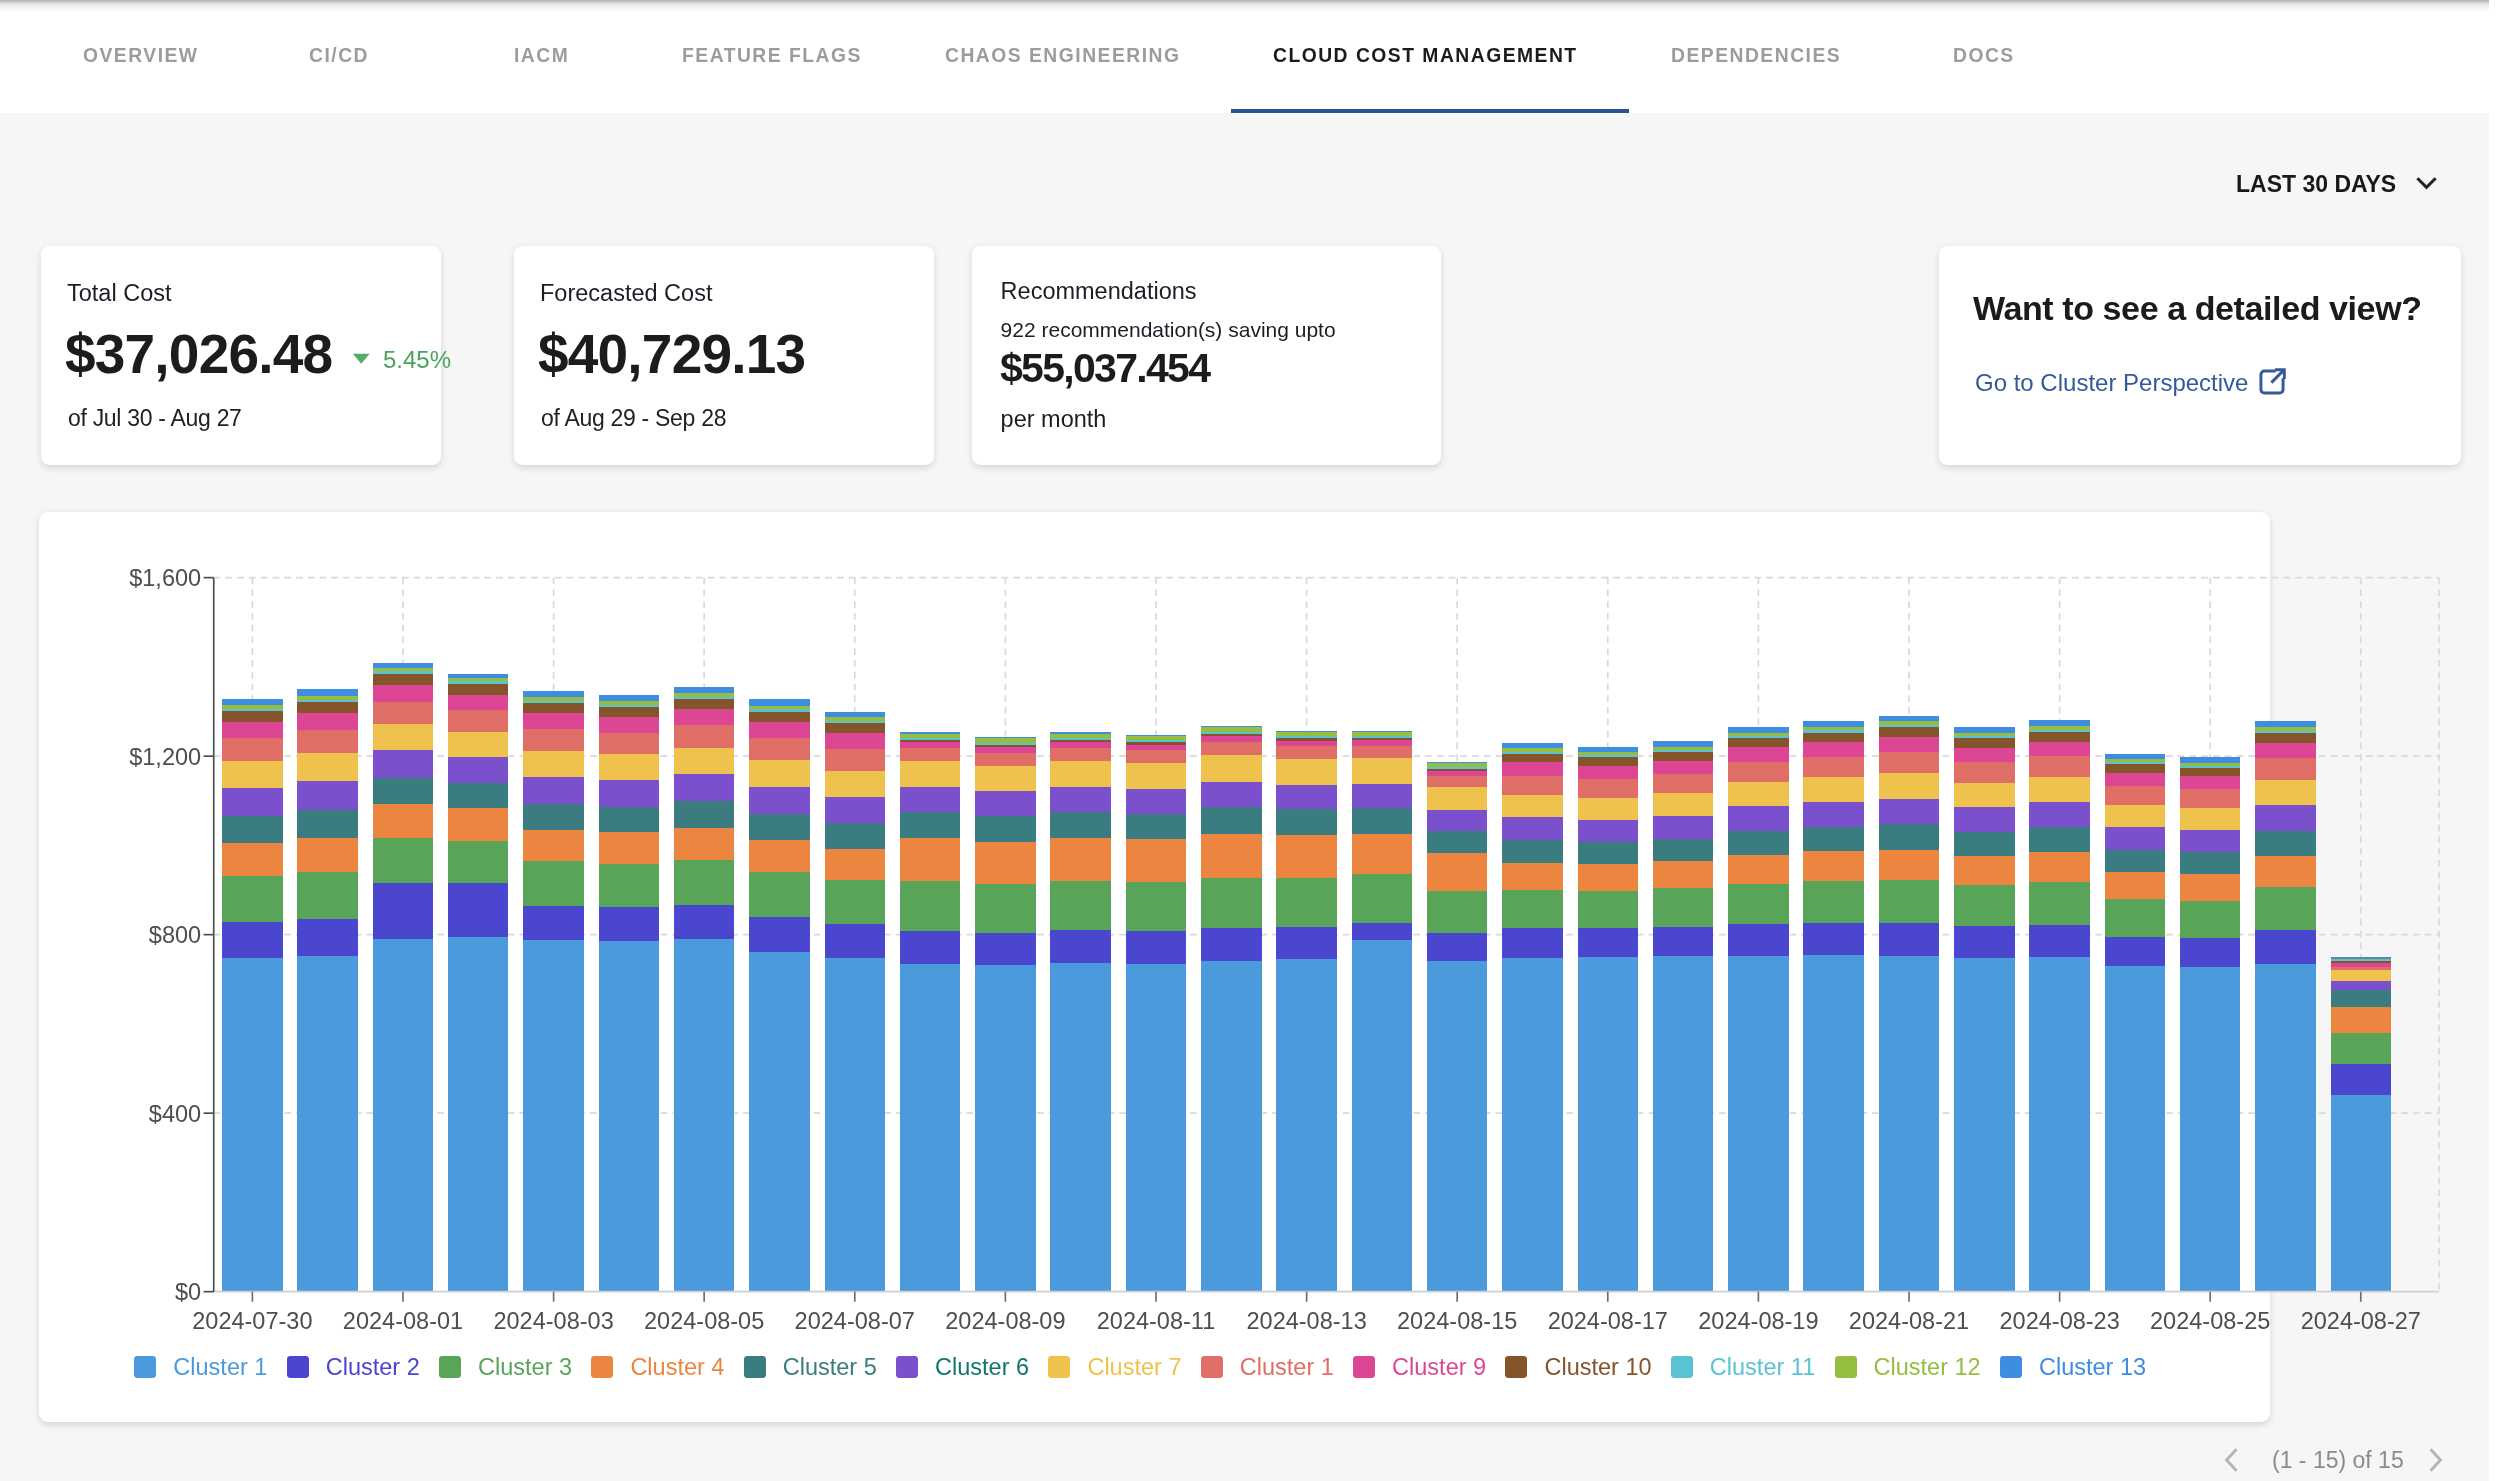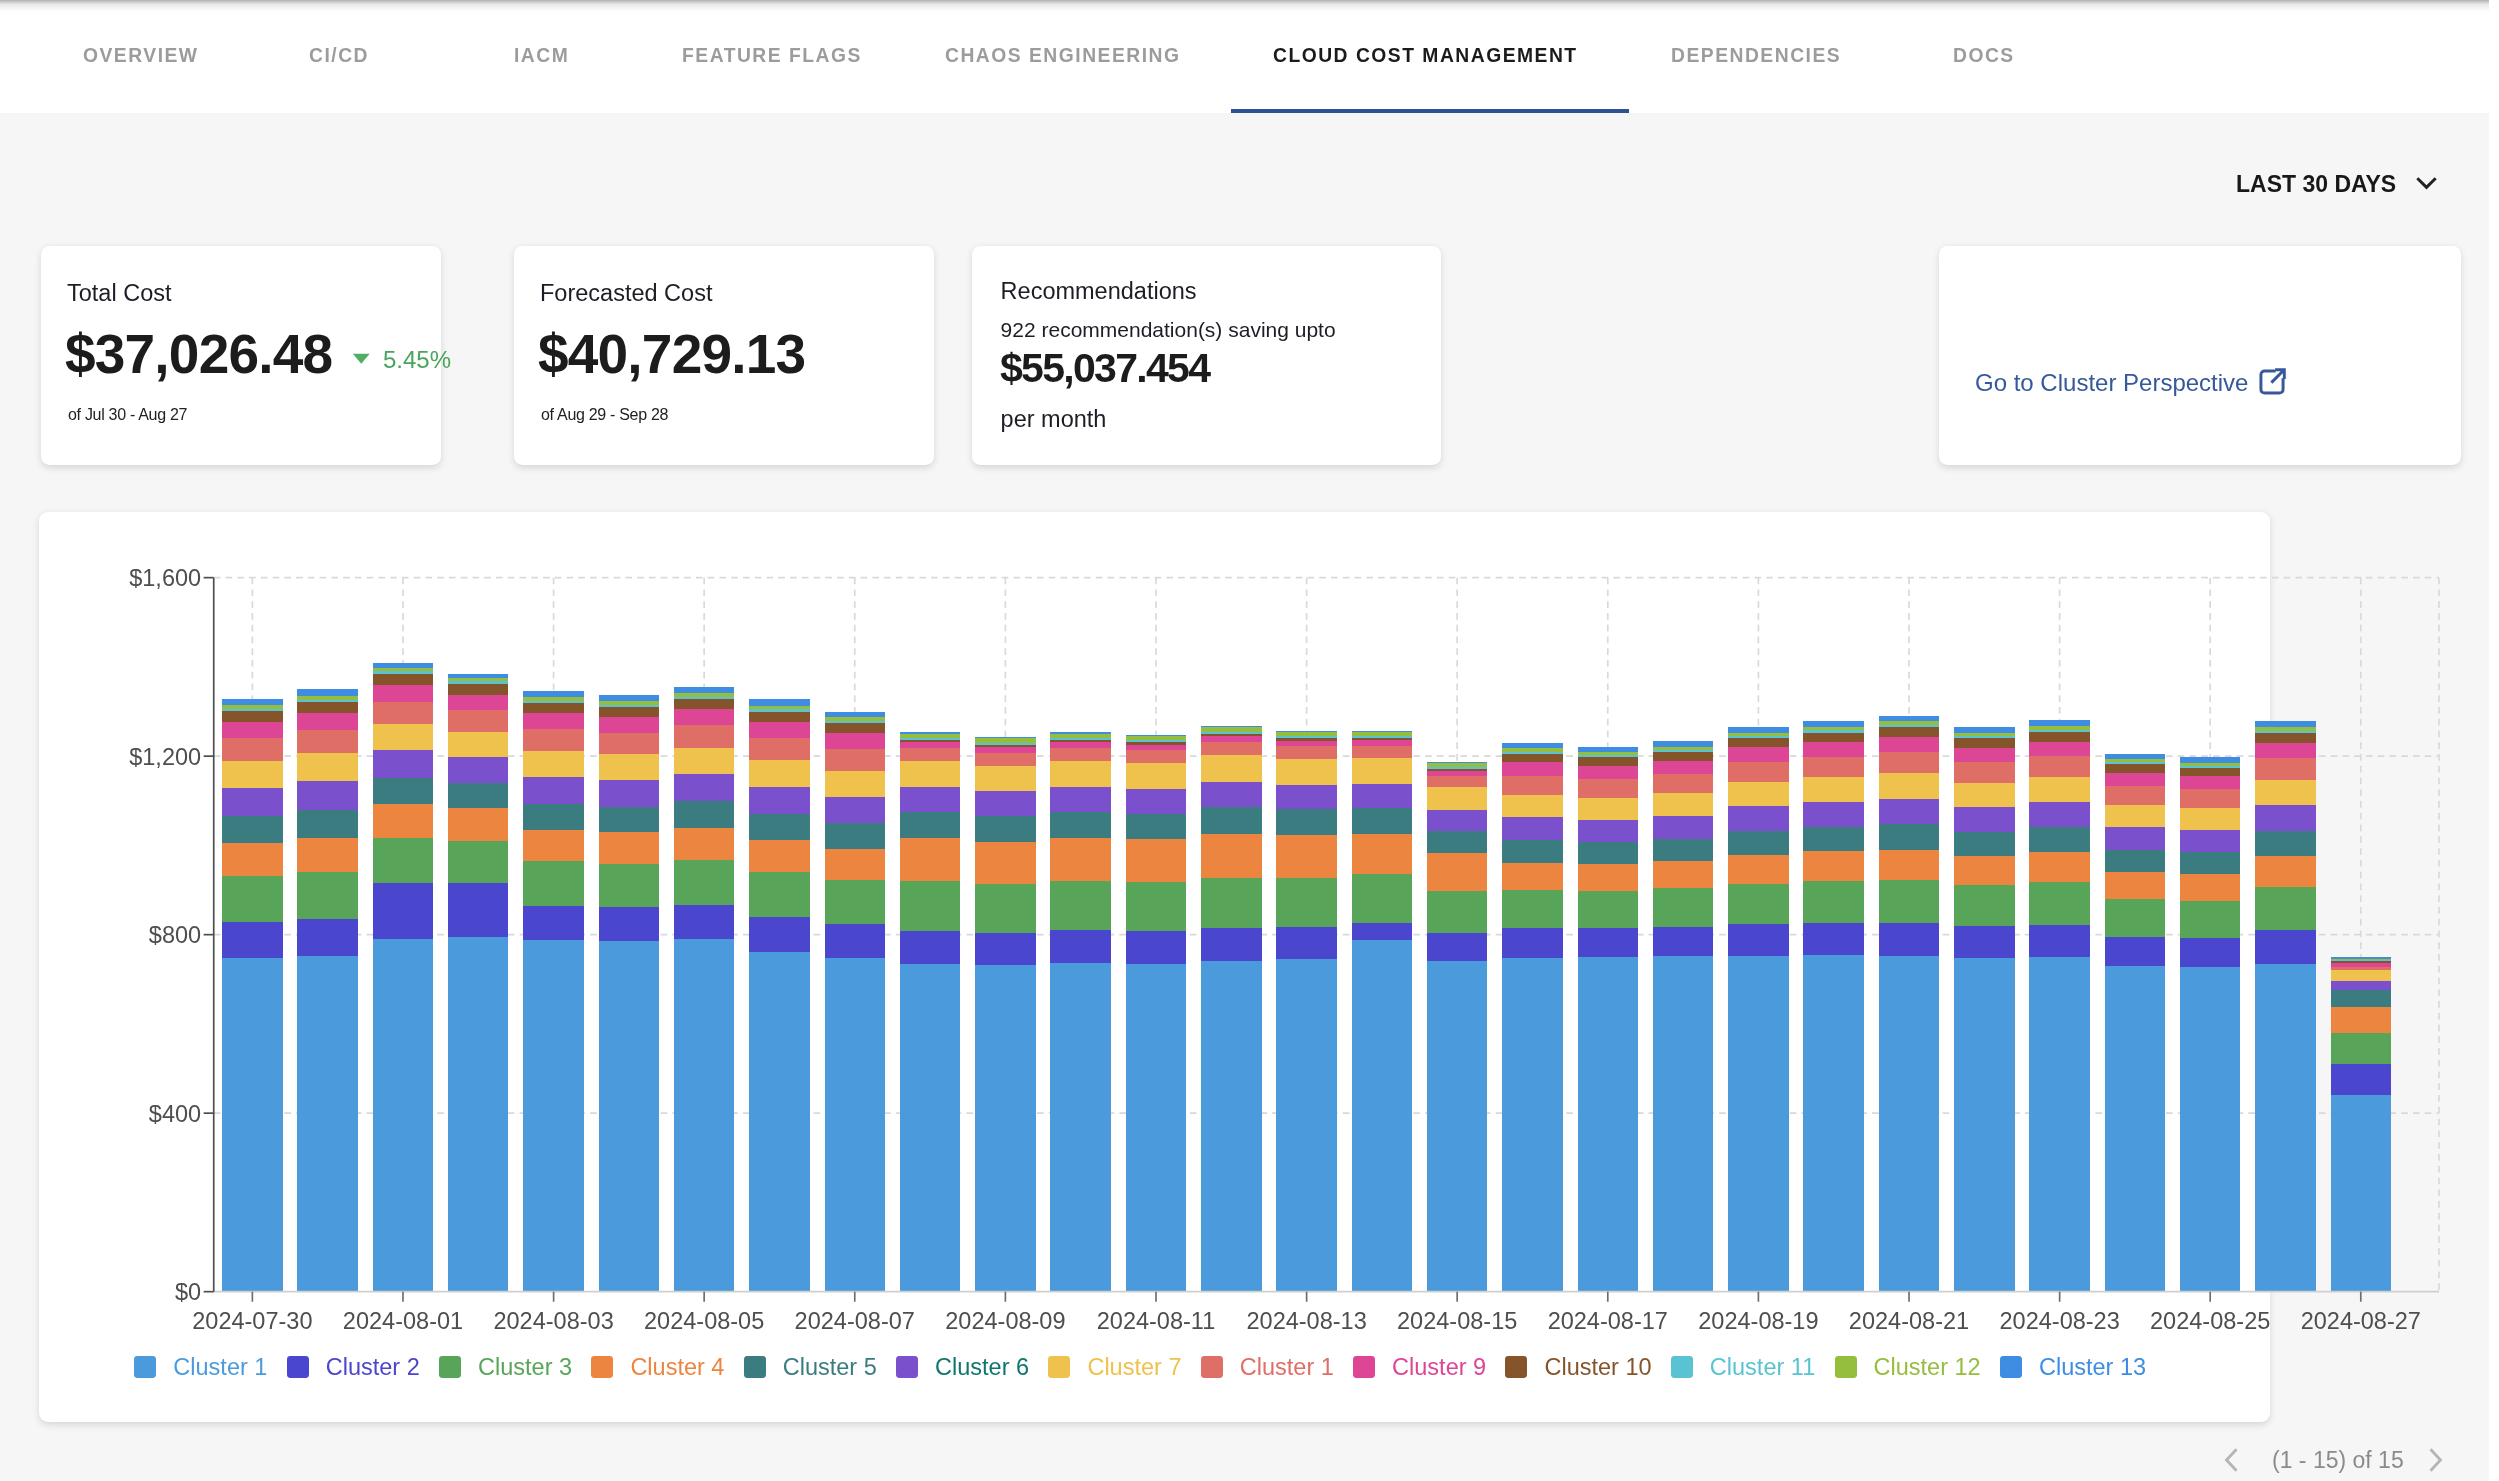--- a/index.html
+++ b/index.html
@@ -9,21 +9,21 @@
 .nav { left:0; top:0; width:2500px; height:113px; background:#fff; }
 .topshadow { left:0; top:0; width:2500px; height:13.4px;
   background:linear-gradient(180deg, rgba(100,100,100,0.50) 0px, rgba(150,150,150,0.22) 4.2px, rgba(255,255,255,0) 11.8px); }
 .tab { top:46px; font-size:19.3px; font-weight:bold; letter-spacing:1.5px; color:#9c9c9c; white-space:nowrap; }
 .tab.active { color:#1b1b1b; }
 .underline { left:1231px; top:109px; width:398px; height:4.2px; background:#2d5294; }
 .last30 { top:173px; left:2236px; font-size:23px; font-weight:bold; color:#181818; }
 .card { background:#fff; border-radius:8.4px; box-shadow:0 2.5px 7.6px rgba(0,0,0,0.13); top:246px; height:219px; }
 .ct { font-size:23.5px; color:#1d1d26; }
 .bignum { font-size:55px; font-weight:bold; color:#1c1c1c; letter-spacing:-0.8px; white-space:nowrap; }
-.sub { font-size:16px; color:#222; letter-spacing:-0.3px; }
+.sub { font-size:23px; color:#222; letter-spacing:-0.3px; }
 .green { color:#4aa45c; font-size:24px; }
 .chartcard { left:39px; top:512px; width:2231px; height:910px; background:#fff; border-radius:9px;
   box-shadow:0 2.5px 7.6px rgba(0,0,0,0.13); }
 .legend { position:absolute; left:-14.3px; top:844px; width:100%; display:flex; justify-content:center; gap:19.3px;
   font-size:23.5px; }
 .li { display:flex; align-items:flex-start; gap:17px; white-space:nowrap; }
 .sw { width:22px; height:22px; border-radius:3.4px; display:inline-block; flex:none; }
 .whitestrip { left:2489px; top:0; width:11px; height:1482px; background:#fff; }
 .pag { top:1445px; left:2223px; display:flex; align-items:center; color:#8b8b8b; font-size:23px; }
 .chev { stroke:#b5b5b5; stroke-width:3.4; fill:none; }
@@ -65,20 +65,21 @@
 </div>
 
 <div class="abs card" style="left:972px; width:469px;">
   <div class="abs ct" style="left:28.6px; top:34px;">Recommendations</div>
   <div class="abs" style="left:28.6px; top:73px; font-size:21px; color:#1d1d26;">922 recommendation(s) saving upto</div>
   <div class="abs" style="left:28px; top:102px; font-size:41px; font-weight:bold; letter-spacing:-1.7px; color:#1c1c1c;">$55,037.454</div>
   <div class="abs" style="left:28.6px; top:162px; font-size:23.5px; color:#1d1d26;">per month</div>
 </div>
 
 <div class="abs card" style="left:1939px; width:522px;">
+  <div class="abs" style="left:34px; top:45px; font-size:34px; font-weight:bold; letter-spacing:-0.4px; color:#1b1b1b;">Want to see a detailed view?</div>
   <a class="abs link" style="left:36px; top:125px;" href="#">Go to Cluster Perspective</a>
   <svg class="abs" style="left:317px; top:120px;" width="32" height="32" viewBox="0 0 26 26">
     <path d="M16 4 H7 C5.3 4 4 5.3 4 7 v12 c0 1.7 1.3 3 3 3 h12 c1.7 0 3-1.3 3-3 v-9" fill="none" stroke="#35599b" stroke-width="2.4"></path>
     <path d="M15.5 3 H23 V10.5 M22.5 3.5 L12.5 13.5" fill="none" stroke="#35599b" stroke-width="2.4"></path>
   </svg>
 </div>
 
 <div class="abs chartcard">
 <svg width="2421" height="910" viewBox="0 0 2882 1083" style="position:absolute;left:0;top:0;font-family:'Liberation Sans',sans-serif;">
 <line x1="208" y1="78.0" x2="2857" y2="78.0" stroke="#d9d9d9" stroke-width="2" stroke-dasharray="8 6"></line>

